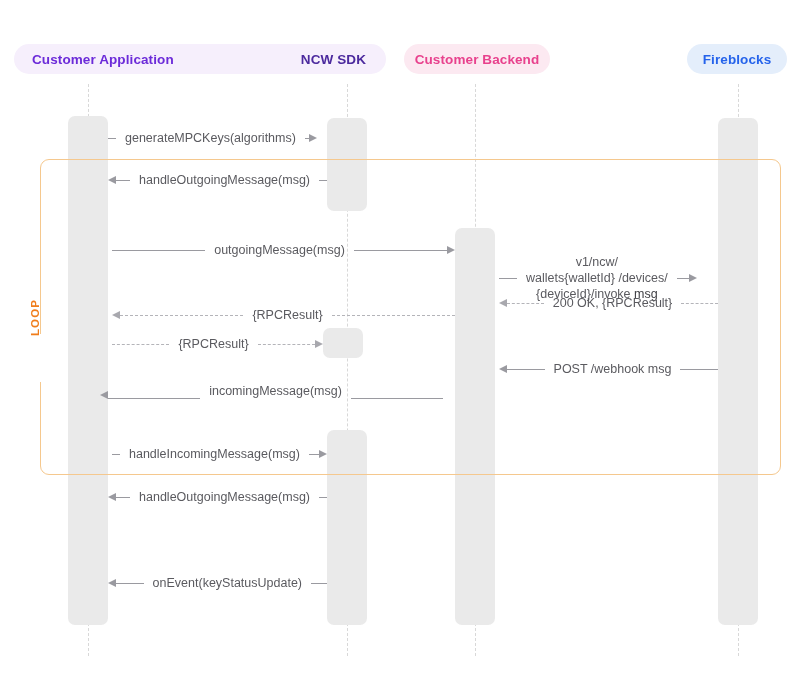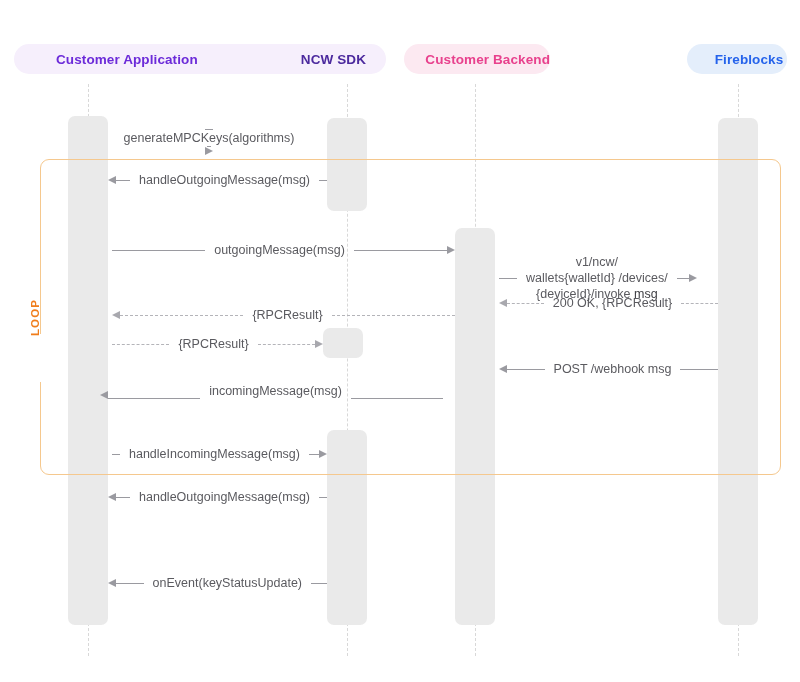--- a/index.html
+++ b/index.html
@@ -25,21 +25,20 @@
     display: flex;
     align-items: center;
     border-radius: 999px;
     box-sizing: border-box;
     white-space: nowrap;
   }
   .pill-label {
     font-size: 13.5px;
     font-weight: bold;
     letter-spacing: 0.1px;
-    margin-left: 24px;
   }
 
   #pill-purple {
     left: 14px;
     top: 44px;
     width: 372px;
     height: 30px;
     background: #F6EFFC;
   }
   #pill-purple .lbl-app {
@@ -51,21 +50,21 @@
     position: absolute;
     right: 20px;
     color: #4C2A9E;
   }
   #pill-pink {
     left: 404px;
     top: 44px;
     width: 146px;
     height: 30px;
     background: #FCE9F1;
-    justify-content: flex-end;
+    justify-content: center;
   }
   #pill-pink .pill-label { color: #E8418D; }
 
   #pill-blue {
     left: 687px;
     top: 44px;
     width: 100px;
     height: 30px;
     background: #E4EEFB;
     justify-content: center;
@@ -197,21 +196,21 @@
   <div class="activation" style="left:327px; top:430px; height:195px;"></div>
 
   <div class="activation" style="left:455px; top:228px; height:397px;"></div>
 
   <div class="activation" style="left:718px; top:118px; height:507px;"></div>
 
   <div id="loop-frame"></div>
   <div id="loop-label-gap"></div>
   <div id="loop-label">LOOP</div>
 
-  <div class="msg" style="left:108px; top:129px; width:202px;flex-direction:column;">
+  <div class="msg" style="left:108px; top:129px; width:202px;">
     <div class="seg fixed" style="width:8px"></div>
     <div class="msg-text">generateMPCKeys(algorithms)</div>
     <div class="seg"></div>
     <div class="head right"></div>
   </div>
 
   <div class="msg" style="left:108px; top:171px; width:219px;">
     <div class="head left"></div>
     <div class="seg"></div>
     <div class="msg-text">handleOutgoingMessage(msg)</div>

